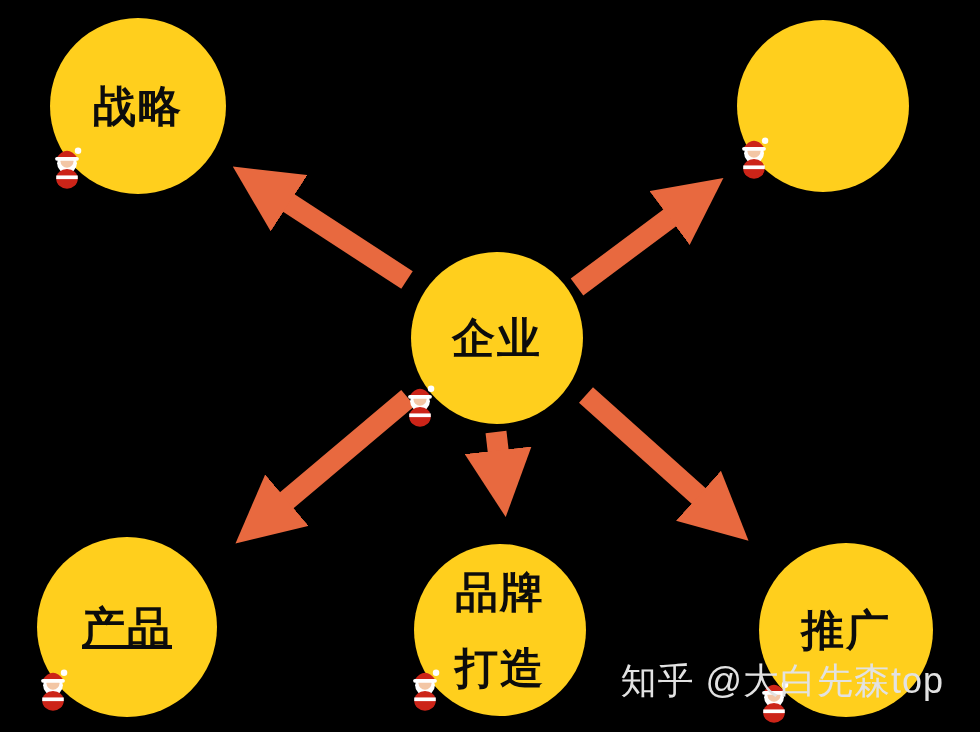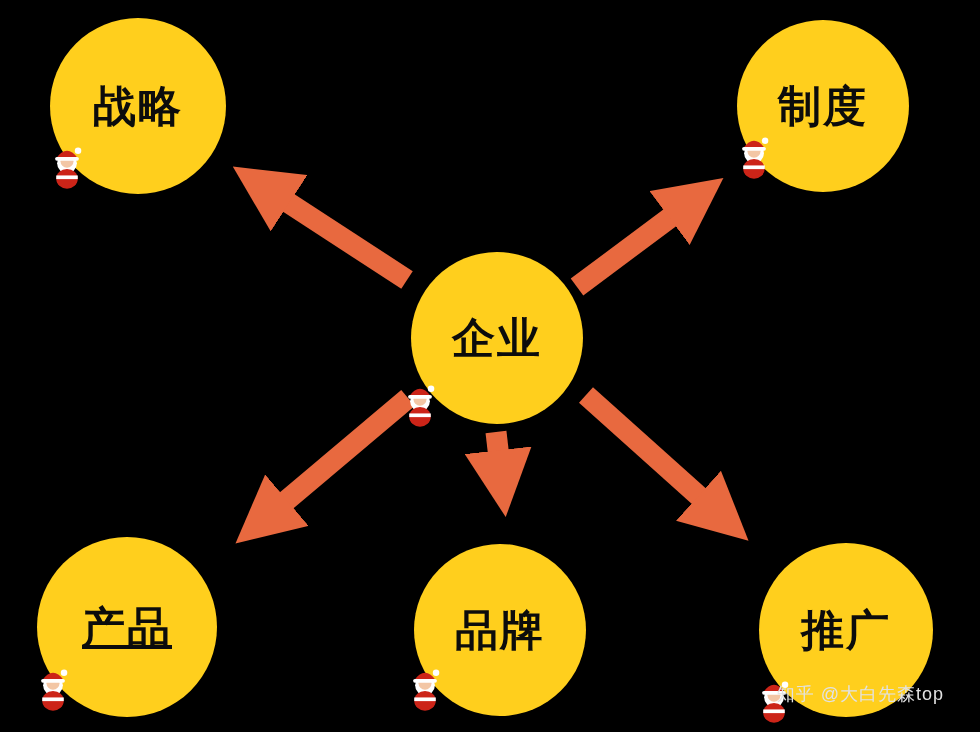--- a/index.html
+++ b/index.html
@@ -22,21 +22,21 @@
   .n-br{left:759px;top:543px;width:174px;height:174px;}
   .santa{position:absolute;width:34px;height:43px;}
   .s-tl{left:50px;top:146px;}
   .s-tr{left:737px;top:136px;}
   .s-c {left:403px;top:384px;}
   .s-bl{left:36px;top:668px;}
   .s-bc{left:408px;top:668px;}
   .s-br{left:757px;top:680px;}
   .watermark{
     position:absolute;right:36px;bottom:26px;color:#e2e2e2;
-    font-size:18px;letter-spacing:1px;white-space:nowrap;
+    font-size:36px;letter-spacing:1px;white-space:nowrap;
   }
 </style>
 </head>
 <body>
 
 <div class="stage">
 
   <svg class="arrows" width="980" height="732" viewBox="0 0 980 732" aria-hidden="true">
     <defs>
       <marker id="ah" viewBox="0 0 4 4" markerWidth="3.2" markerHeight="3.2" refX="1" refY="2" orient="auto" markerUnits="strokeWidth">
@@ -57,33 +57,33 @@
     <line x1="408" y1="398" x2="274" y2="511" stroke="#E8693F" stroke-width="21" marker-end="url(#ah)"></line>
     <line x1="496" y1="432" x2="500" y2="467" stroke="#E8693F" stroke-width="21" marker-end="url(#ah)"></line>
     <line x1="586" y1="395" x2="711" y2="507" stroke="#E8693F" stroke-width="21" marker-end="url(#ah)"></line>
   </svg>
 
   <div class="node n-tl">
     <span>战略</span>
   </div>
 
   <div class="node n-tr">
-    <span>制度</span>
   </div>
 
   <div class="node n-c">
     <span>企业</span>
   </div>
 
   <div class="node n-bl">
     <span>产品</span>
   </div>
 
   <div class="node n-bc">
     <span>品牌</span>
+    <span>打造</span>
   </div>
 
   <div class="node n-br">
     <span>推广</span>
   </div>
 
   <svg class="santa s-tl" viewBox="0 0 24 30">
       <use href="#santa-shape"></use>
     </svg>
   <svg class="santa s-tr" viewBox="0 0 24 30">

